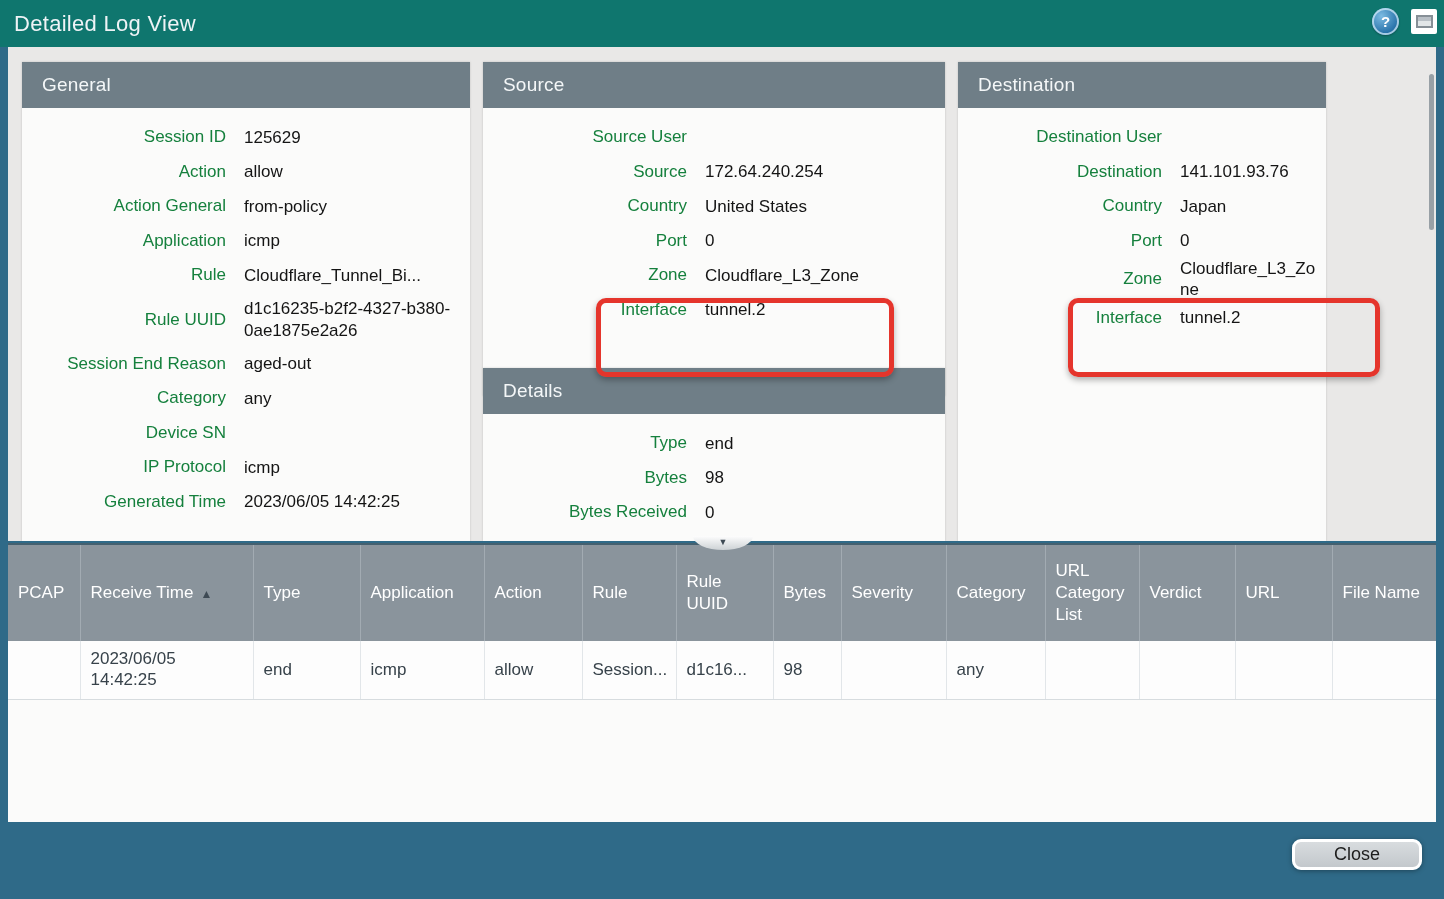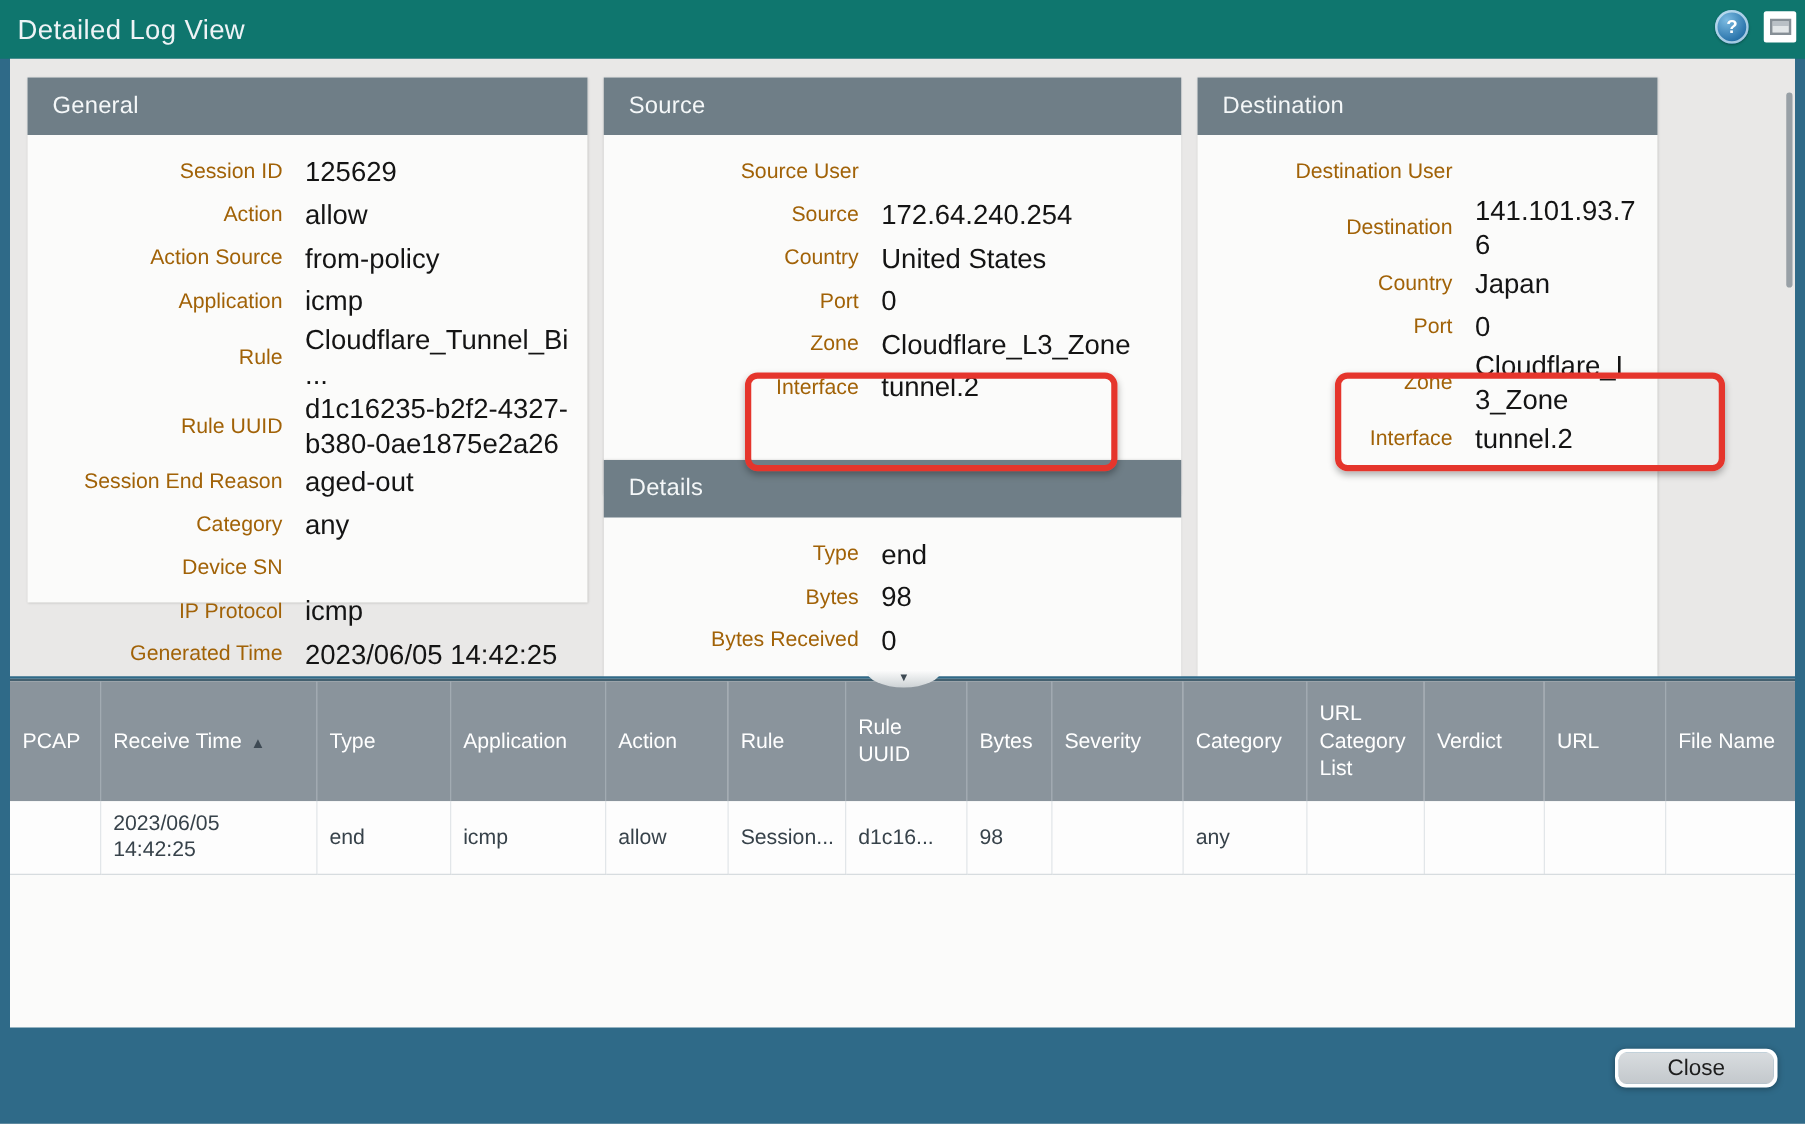--- a/index.html
+++ b/index.html
@@ -42,25 +42,25 @@
   
   .panel { position:absolute; background:#fbfbfa; box-shadow:0 0 2px rgba(0,0,0,.18); }
   .panel-hd {
     height:46px; background:#6f7e87; color:#f4f7f8; font-size:19px;
     line-height:46px; padding-left:20px; letter-spacing:.2px;
   }
   .panel-body { padding-top:12px; position:relative; }
   .prow { display:flex; min-height:34.5px; align-items:center; }
   .prow.tall { min-height:54px; }
   .plabel {
-    width:204px; flex:0 0 204px; text-align:right; color:#a16207; font-size:17px; padding-right:0;
-  }
-  .pvalue { padding-left:18px; font-size:22px; color:#141414; line-height:1.25; word-break:break-word; padding-right:10px; }
-
-  .panel-general { left:14px; top:15px; width:448px; height:420px; }
+    width:204px; flex:0 0 204px; text-align:right; color:#15803d; font-size:17px; padding-right:0;
+  }
+  .pvalue { padding-left:18px; font-size:17px; color:#141414; line-height:1.25; word-break:break-word; padding-right:10px; }
+
+  .panel-general { left:14px; top:15px; width:448px; height:479px; }
   .panel-source { left:475px; top:15px; width:462px; height:334px; }
   .panel-details { left:475px; top:321px; width:462px; height:173px; }
   .panel-destination { left:950px; top:15px; width:368px; height:479px; }
 
   .red-box {
     position:absolute; border:5px solid #e5352c; border-radius:10px;
     box-shadow:0 3px 6px rgba(0,0,0,.30); pointer-events:none; z-index:5;
   }
   .red-box.src { left:113px; top:190px; width:298px; height:79px; }
   .red-box.dst { left:110px; top:190px; width:312px; height:79px; }
@@ -120,21 +120,21 @@
     <div class="panel-body">
       <div class="prow">
         <div class="plabel">Session ID</div>
         <div class="pvalue">125629</div>
       </div>
       <div class="prow">
         <div class="plabel">Action</div>
         <div class="pvalue">allow</div>
       </div>
       <div class="prow">
-        <div class="plabel">Action Source</div>
+        <div class="plabel">Action General</div>
         <div class="pvalue">from-policy</div>
       </div>
       <div class="prow">
         <div class="plabel">Application</div>
         <div class="pvalue">icmp</div>
       </div>
       <div class="prow">
         <div class="plabel">Rule</div>
         <div class="pvalue">Cloudflare_Tunnel_Bi...</div>
       </div>

